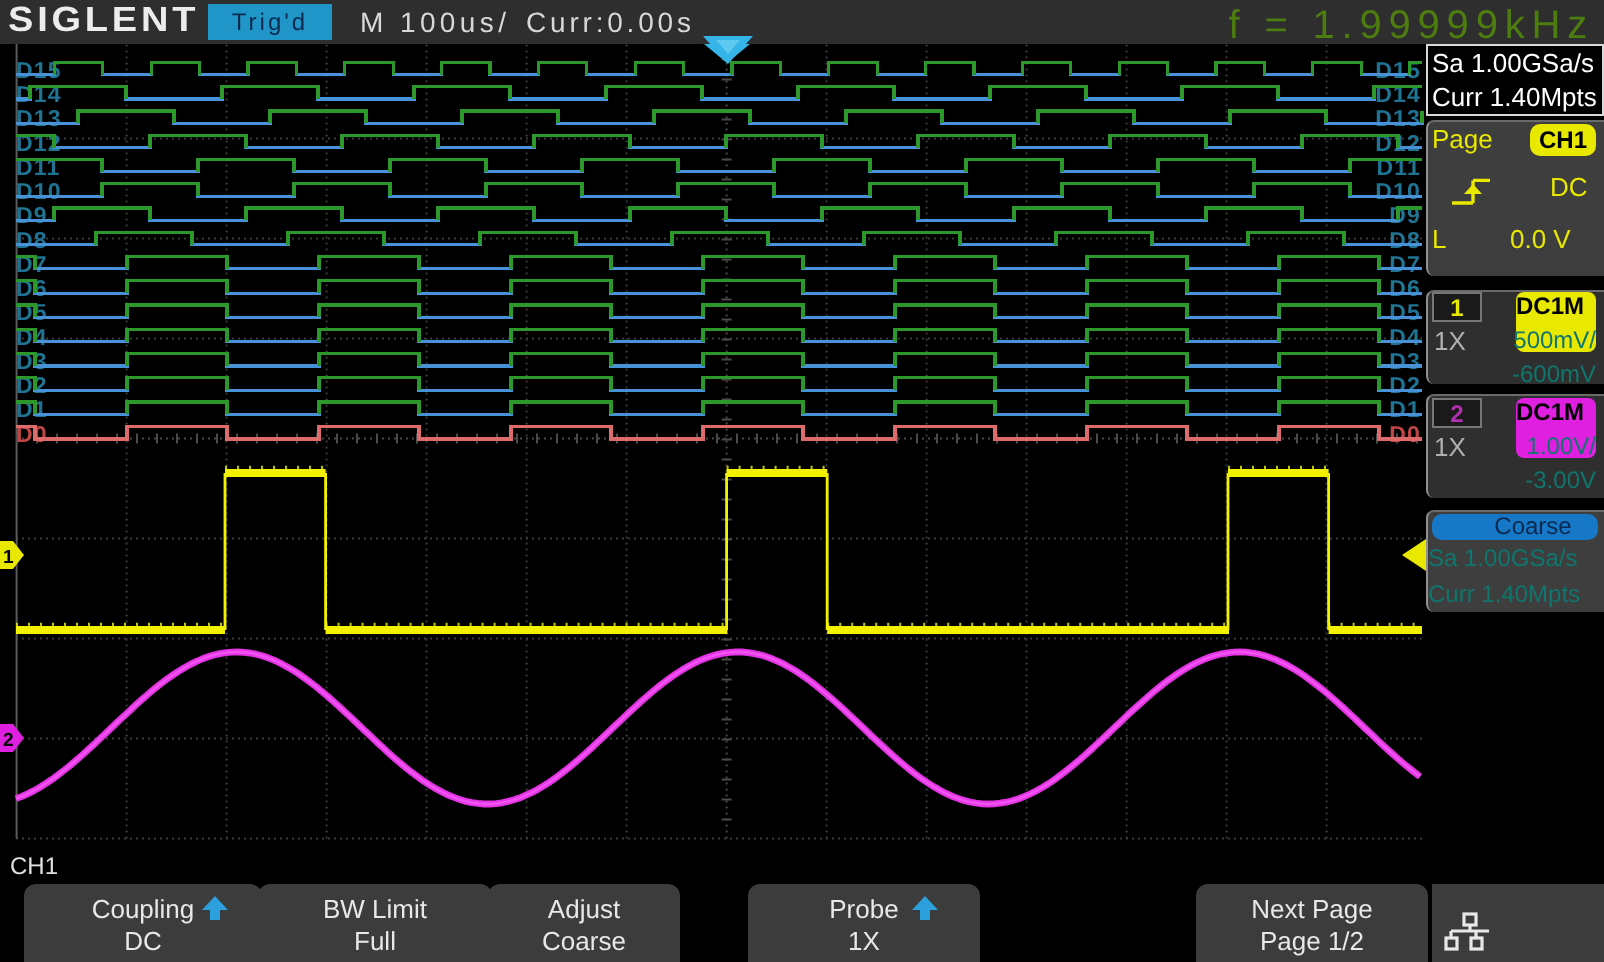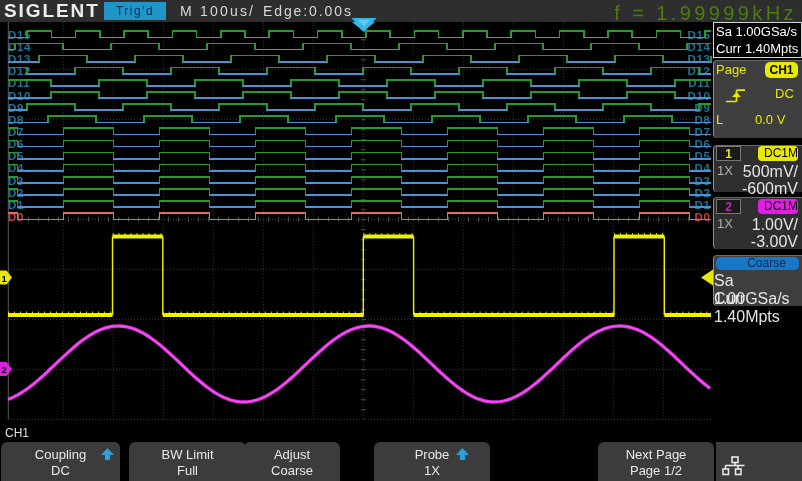--- a/index.html
+++ b/index.html
@@ -9,35 +9,35 @@
 #tb1{left:180px;top:3px;color:#d8d8d8;font-size:14px;letter-spacing:2.2px}
 #tb2{left:263px;top:3px;color:#d8d8d8;font-size:14px;letter-spacing:1.9px}
 #freq{right:5px;top:2px;color:#4d7c0f;font-size:20px;letter-spacing:3.4px}
 .sbox{left:713px;width:89px;box-sizing:border-box}
 #sb1{top:22px;height:36px;background:#000;border:1px solid #d8d8d8;color:#fff;font-size:13px;line-height:17px;padding-left:2px}
 #sbtrig{top:60px;height:78px;background:#3e3e3e;border-radius:4px 0 0 4px;border-left:1px solid #909090;border-top:1px solid #6a6a6a}
 .ytxt{color:#e8e800;font-size:13px}
 #ch1pill{left:765px;top:62px;width:33px;height:16px;background:#e8e800;border-radius:5px;color:#000;font-size:12px;font-weight:bold;text-align:center;line-height:16px}
 .chbox{left:713px;width:89px;background:#2f2f2f;border-radius:4px 0 0 4px;box-sizing:border-box;border-left:1px solid #909090;border-top:1px solid #6a6a6a}
 .ntab{left:716px;width:25px;height:15px;background:#1a1a1a;border:1px solid #777;font-size:12px;font-weight:bold;text-align:center;line-height:15px;box-sizing:border-box}
-.pill{left:758px;width:40px;height:15px;border-radius:4px;color:#000;font-size:12px;font-weight:normal;text-align:right;line-height:15px}
-.wtxt{color:#e5e5e5;font-size:16px}
+.pill{left:758px;width:40px;height:30px;border-radius:4px;color:#000;font-size:12px;font-weight:bold;text-align:left;line-height:15px}
+.wtxt{color:#0f766e;font-size:12px}
 .gtxt{color:#b0b0b0;font-size:13px}
 #dig{top:255px;height:51px;background:#3e3e3e;border-radius:4px 0 0 4px;border-left:1px solid #909090;border-top:1px solid #6a6a6a}
 #dighdr{left:716px;top:257px;width:83px;height:13px;background:#1878c8;border-radius:5px;color:#0a2a50;font-size:12px;line-height:13px;text-align:center;text-indent:18px}
 #chlab{left:5px;top:426px;color:#e0e0e0;font-size:12px}
 .btn{top:442px;height:39px;background:#3c3c3c;border-radius:6px 6px 0 0;color:#e8e8e8;font-size:13px;text-align:center;line-height:16px;padding-top:5px;box-sizing:border-box}
 #lanp{left:716px;top:442px;width:86px;height:39px;background:#3c3c3c;padding:14px 0 0 6px;box-sizing:border-box}
 </style></head>
 <body>
 <div class="abs" id="topbar"></div>
 <div class="abs" id="logo">SIGLENT</div>
 <div class="abs" id="trig">Trig'd</div>
 <div class="abs" id="tb1">M 100us/</div>
-<div class="abs" id="tb2">Edge:0.00s</div>
+<div class="abs" id="tb2">Curr:0.00s</div>
 <div class="abs" id="freq">f = 1.99999kHz</div>
 <svg id="scr" width="713" height="420" viewBox="0 22 713 420" style="position:absolute;left:0;top:22px">
 <g>
       <line x1="63.3" y1="19.3" x2="63.3" y2="419.3" stroke="#3a3a3a" stroke-width="1" stroke-dasharray="1 2"></line>
       <line x1="113.3" y1="19.3" x2="113.3" y2="419.3" stroke="#3a3a3a" stroke-width="1" stroke-dasharray="1 2"></line>
       <line x1="163.3" y1="19.3" x2="163.3" y2="419.3" stroke="#3a3a3a" stroke-width="1" stroke-dasharray="1 2"></line>
       <line x1="213.3" y1="19.3" x2="213.3" y2="419.3" stroke="#3a3a3a" stroke-width="1" stroke-dasharray="1 2"></line>
       <line x1="263.3" y1="19.3" x2="263.3" y2="419.3" stroke="#3a3a3a" stroke-width="1" stroke-dasharray="1 2"></line>
       <line x1="313.3" y1="19.3" x2="313.3" y2="419.3" stroke="#3a3a3a" stroke-width="1" stroke-dasharray="1 2"></line>
       <line x1="413.3" y1="19.3" x2="413.3" y2="419.3" stroke="#3a3a3a" stroke-width="1" stroke-dasharray="1 2"></line>
@@ -165,21 +165,21 @@
 <div class="abs ntab" style="top:199px;color:#b030b0">2</div>
 <div class="abs pill" style="top:199px;background:#e020e0">DC1M</div>
 <div class="abs gtxt" style="left:717px;top:216px">1X</div>
 <div class="abs wtxt" style="right:4px;top:216px">1.00V/</div>
 <div class="abs wtxt" style="right:4px;top:233px">-3.00V</div>
 <div class="abs sbox" id="dig"></div>
 <div class="abs" id="dighdr">Coarse</div>
 <div class="abs wtxt" style="left:714px;top:272px">Sa 1.00GSa/s</div>
 <div class="abs wtxt" style="left:714px;top:290px">Curr 1.40Mpts</div>
 <div class="abs" id="chlab">CH1</div>
-<div class="abs btn" style="left:1px;width:119px">Coupling<br>DC</div>
+<div class="abs btn" style="left:12px;width:119px">Coupling<br>DC</div>
 <svg width="15" height="14" viewBox="0 0 15 14" style="position:absolute;left:100px;top:447px">
     <polygon points="7.5,1 14,8 10,8 10,13 5,13 5,8 1,8" fill="#2ba0dc"></polygon>
   </svg>
 <div class="abs btn" style="left:129px;width:117px">BW Limit<br>Full</div>
 <div class="abs btn" style="left:244px;width:96px">Adjust<br>Coarse</div>
 <div class="abs btn" style="left:374px;width:116px">Probe<br>1X</div>
 <svg width="15" height="14" viewBox="0 0 15 14" style="position:absolute;left:455px;top:447px">
     <polygon points="7.5,1 14,8 10,8 10,13 5,13 5,8 1,8" fill="#2ba0dc"></polygon>
   </svg>
 <div class="abs btn" style="left:598px;width:116px">Next Page<br>Page 1/2</div>

